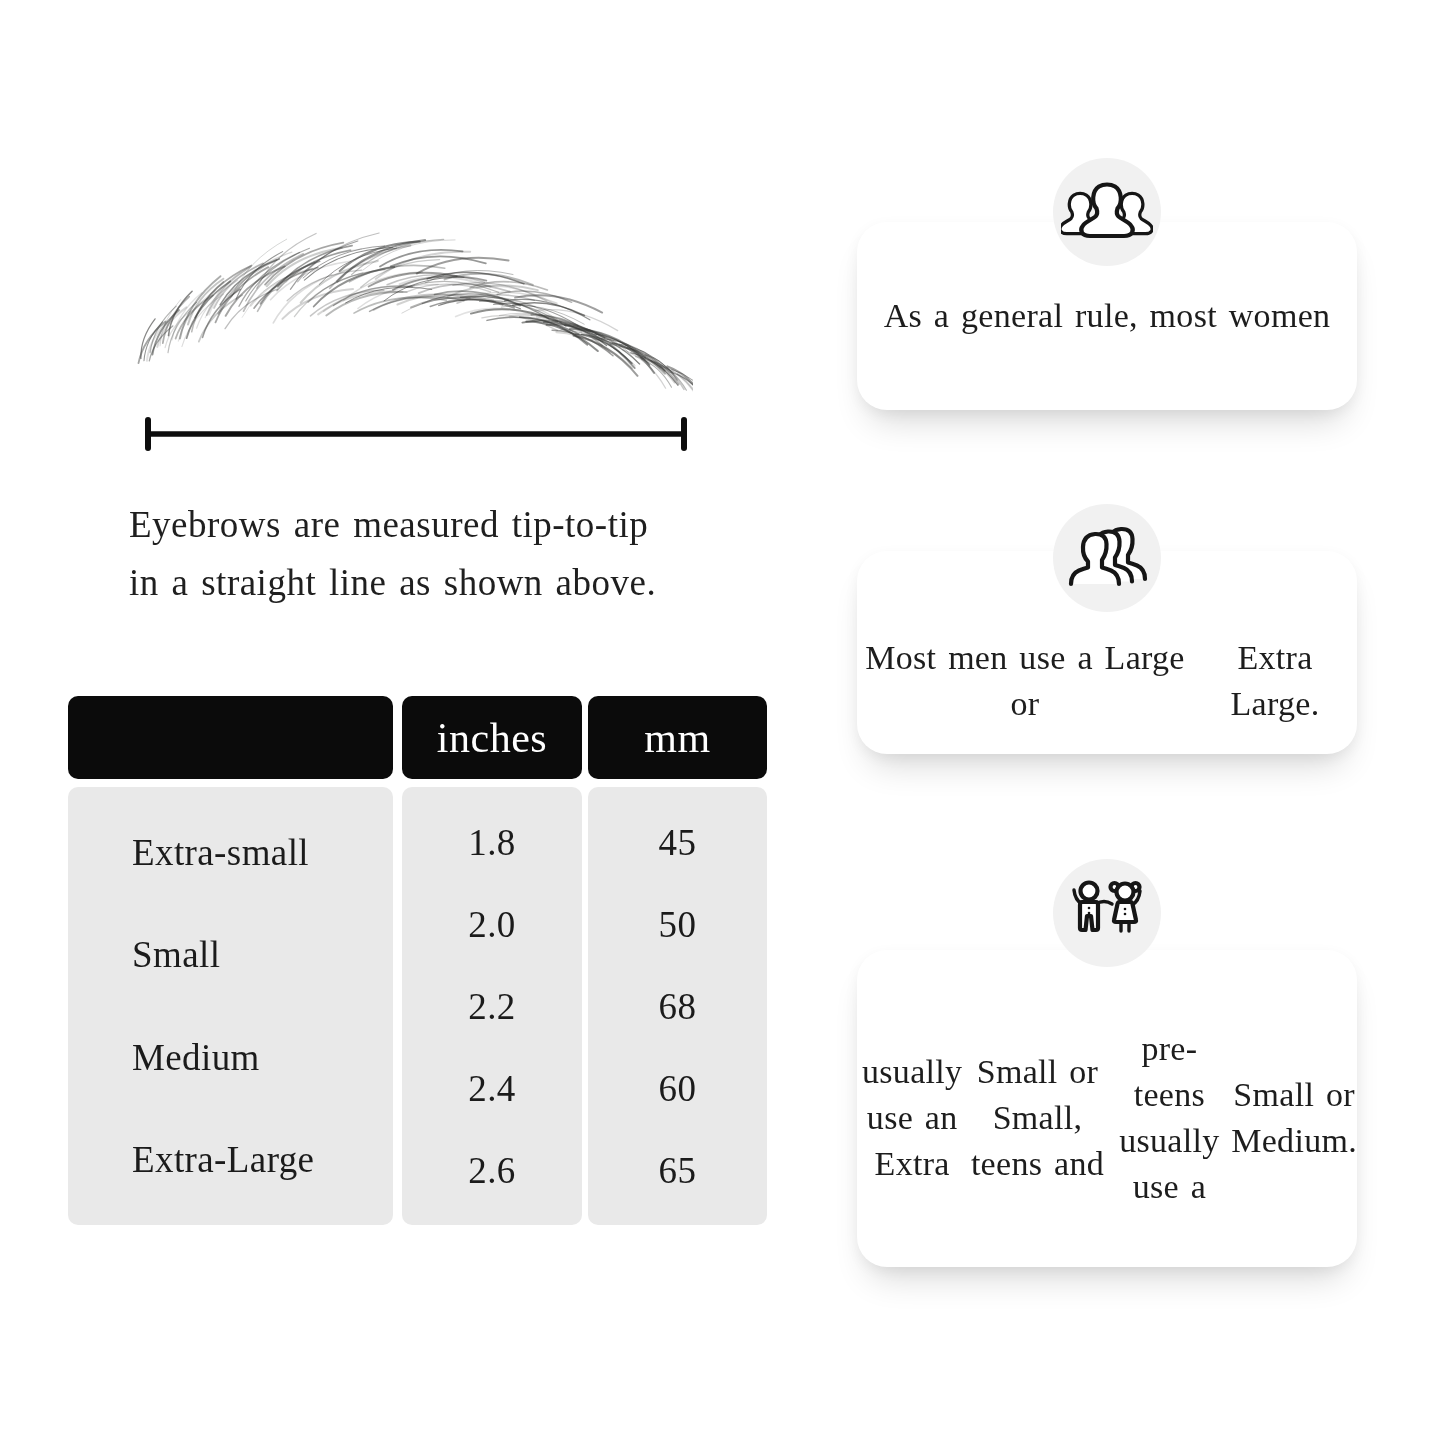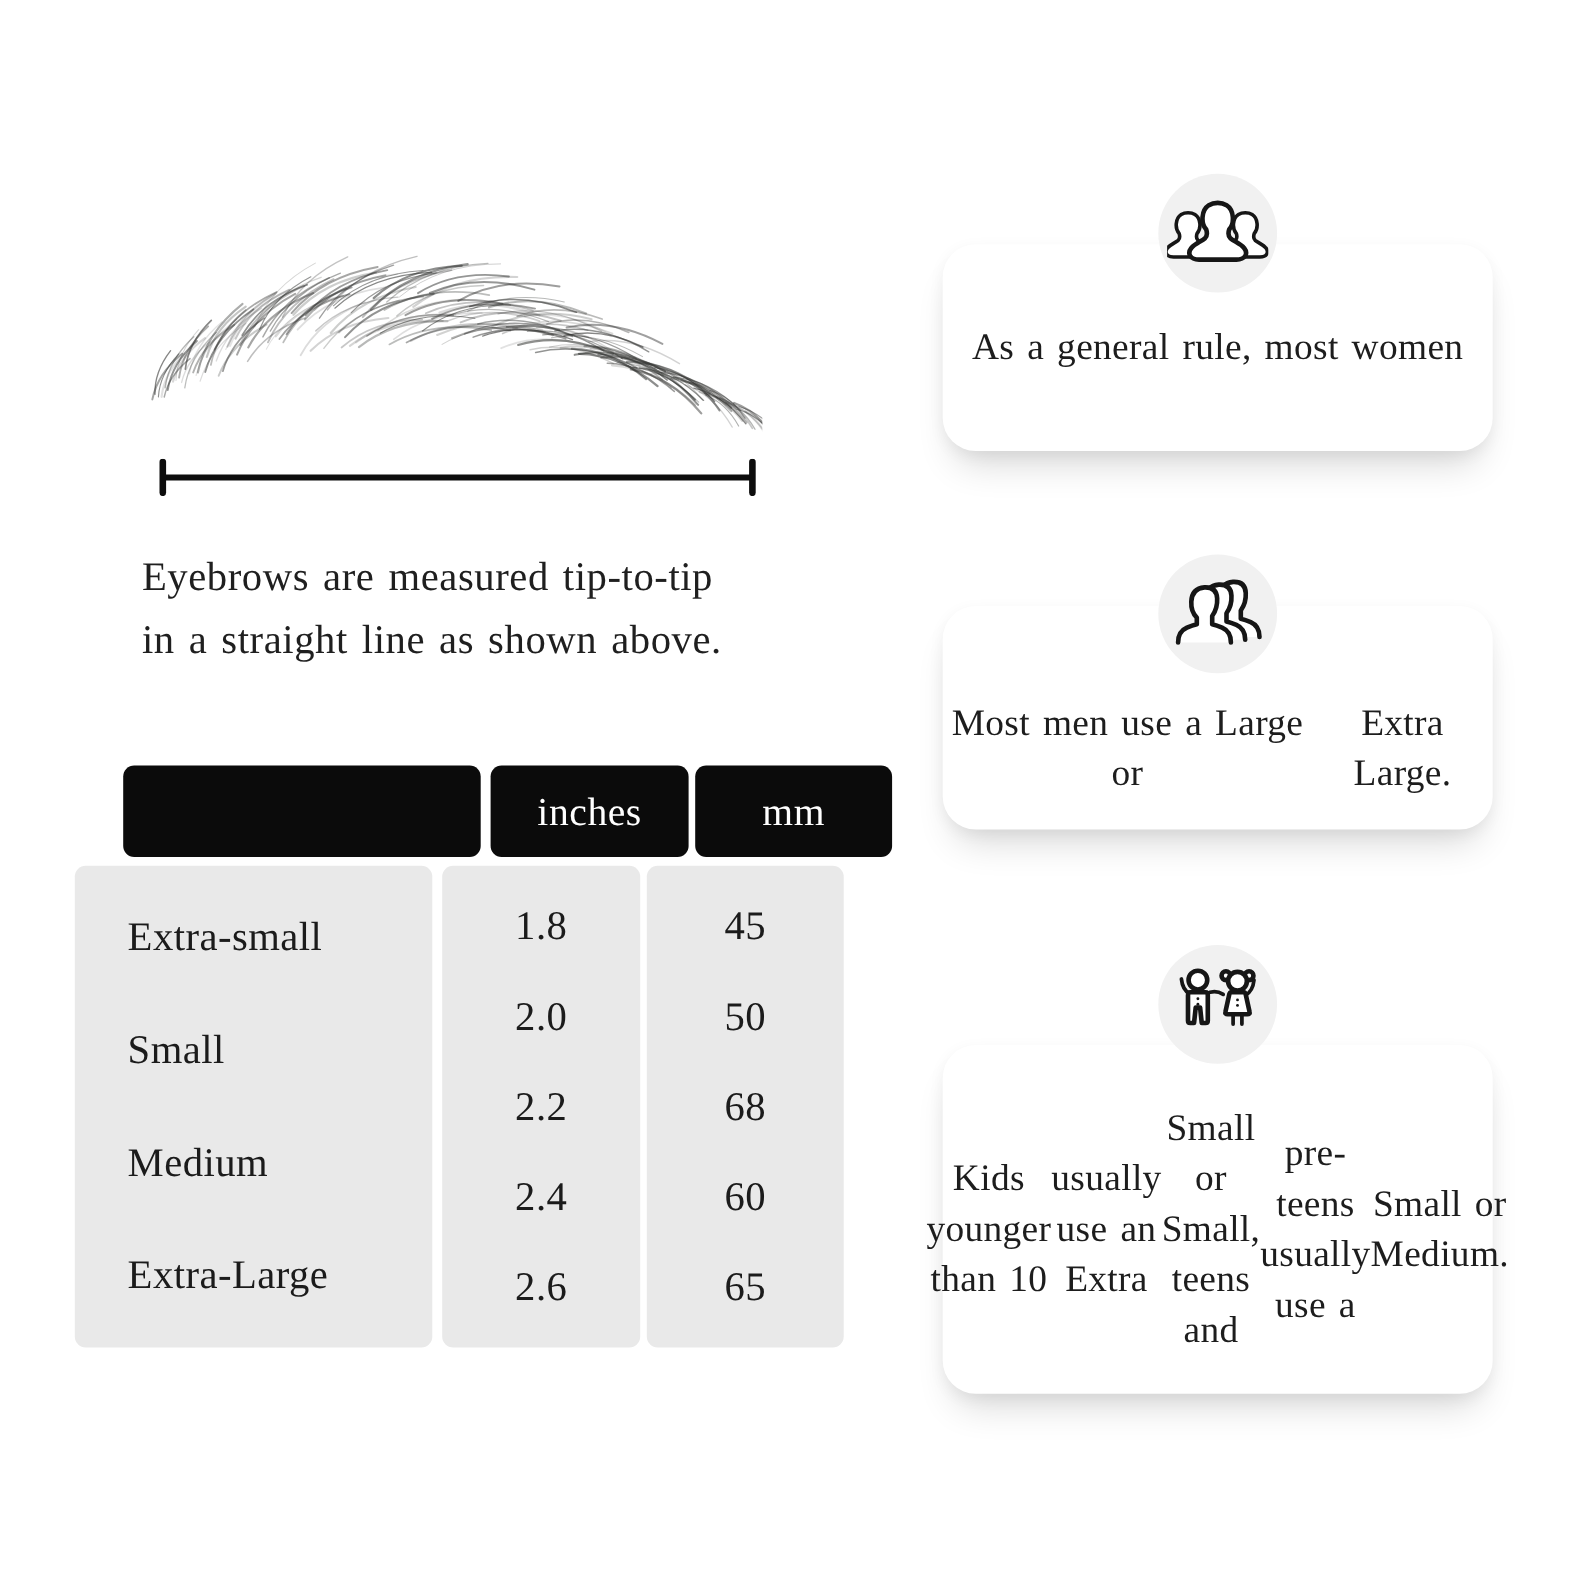--- a/index.html
+++ b/index.html
@@ -14,23 +14,23 @@
     position:absolute;left:129px;top:496px;width:640px;
     font-size:37px;line-height:58px;letter-spacing:.5px;word-spacing:3px;color:#1f1f1f;
   }
   
   .size-table{position:absolute;left:68px;top:696px;width:701px;height:529px;}
   .th,.tb{position:absolute;box-sizing:border-box;}
   .col-size{left:0;width:325px;}
   .col-in{left:334px;width:180px;}
   .col-mm{left:520px;width:179px;}
   .th{top:0;height:83px;background:#0b0b0b;border-radius:10px;color:#ffffff;
-      display:flex;align-items:center;justify-content:center;font-size:36px;letter-spacing:.5px;margin-left:44px;}
+      display:flex;align-items:center;justify-content:center;font-size:42px;letter-spacing:.5px;}
   .tb{top:91px;height:438px;background:#e9e9e9;border-radius:10px;
-      display:flex;flex-direction:column;padding:14px 0;}
+      display:flex;flex-direction:column;padding:14px 16px;}
   .cell{flex:1;display:flex;align-items:center;justify-content:center;
         font-size:37px;color:#1b1b1b;letter-spacing:.4px;}
   .tb.labels .cell{justify-content:flex-start;padding-left:48px;}
   
   .card{
     position:absolute;left:857px;width:500px;background:#ffffff;border-radius:30px;
     box-shadow:0 22px 34px -12px rgba(0,0,0,.16),0 4px 14px rgba(0,0,0,.05);
   }
   .badge{
     position:absolute;left:50%;transform:translateX(-50%);
@@ -331,21 +331,20 @@
           <circle class="icon-stroke" cx="56" cy="14" r="8.5" stroke-width="3.4"></circle>
           <path class="icon-stroke" stroke-width="3.4" d="M50,24 L62,24 Q63,24 63.5,26 L67,42 Q67.5,44 65,44 L47,44 Q44.5,44 45,42 L48.5,26 Q49,24 50,24 Z"></path>
           <path class="icon-line" d="M52,44 L52,53"></path>
           <path class="icon-line" d="M60,44 L60,53"></path>
           <circle cx="56" cy="31" r="1.3" fill="#161616"></circle>
           <circle cx="56" cy="36" r="1.3" fill="#161616"></circle>
         </svg>
       </span>
     </div>
     <div class="card-text">
-      <div>Kids younger than 10</div>
       <div>usually use an Extra</div>
       <div>Small or Small, teens and</div>
       <div>pre-teens usually use a</div>
       <div>Small or Medium.</div>
     </div>
   </div>
 
 </div>
 
 </body></html>

